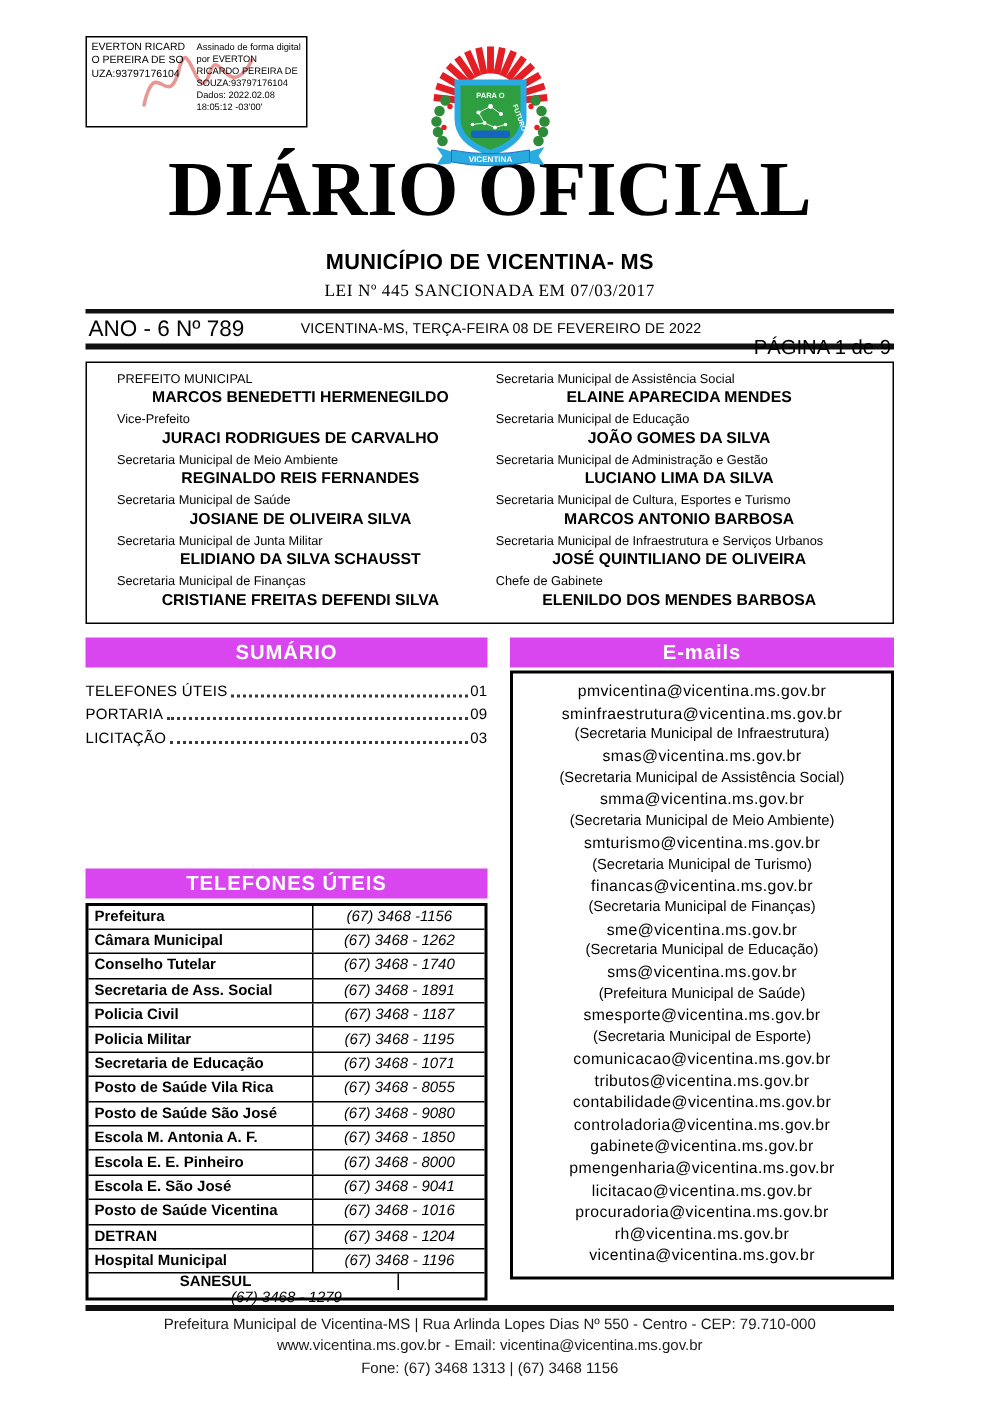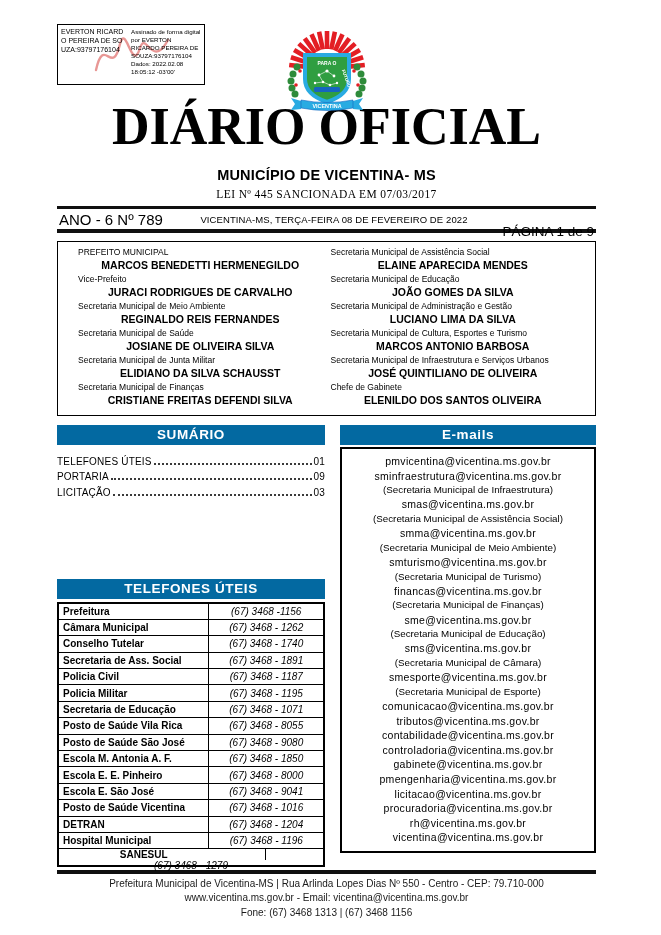--- a/index.html
+++ b/index.html
@@ -31,21 +31,21 @@
   
   .officials{border:1.5px solid #000;margin-top:8px;display:flex;padding:4px 16px 7px;}
   .ocol{width:50%;padding:0 4px;box-sizing:border-box;}
   .official .role{font-size:8.5px;line-height:12.5px;}
   .official .name{font-size:10.5px;font-weight:700;text-align:center;line-height:13px;margin-bottom:1.5px;}
 
   
   .cols{display:flex;margin-top:9px;gap:15px;align-items:flex-start;}
   .leftcol{width:268px;}
   .rightcol{flex:1;}
-  .barhead{background:#0369a1;color:#fff;text-align:center;font-weight:700;font-size:13.5px;
+  .barhead{background:#d946ef;color:#fff;text-align:center;font-weight:700;font-size:13.5px;
            padding:2px 0 3px;letter-spacing:.6px;}
 
   .summary-items{margin-top:6px;}
   .sum-item{display:flex;align-items:flex-end;font-size:10px;height:15.5px;letter-spacing:.2px;}
   .sum-leader{flex:1;border-bottom:2px dotted #3a3a3a;margin:0 1px 2px 2px;}
   .sum-page{font-size:10px;}
 
   .phones{margin-top:81px;}
   .ptable{border:2px solid #000;margin-top:3px;}
   .prow{display:flex;border-bottom:1.5px solid #000;height:15.4px;align-items:center;}
@@ -216,21 +216,21 @@
             <div class="name">MARCOS ANTONIO BARBOSA</div>
           </div>
 
           <div class="official">
             <div class="role">Secretaria Municipal de Infraestrutura e Serviços Urbanos</div>
             <div class="name">JOSÉ QUINTILIANO DE OLIVEIRA</div>
           </div>
 
           <div class="official">
             <div class="role">Chefe de Gabinete</div>
-            <div class="name">ELENILDO DOS SANTOS OLIVEIRA</div>
+            <div class="name">ELENILDO DOS MENDES BARBOSA</div>
           </div>
         </div>
     </div>
 
     <div class="cols">
       <div class="leftcol">
 
         <div>
           <div class="barhead">SUMÁRIO</div>
           <div class="summary-items">
@@ -377,21 +377,21 @@
               <div class="em-note">(Secretaria Municipal de Finanças)</div>
             </div>
 
             <div>
               <div class="em-addr">sme@vicentina.ms.gov.br</div>
               <div class="em-note">(Secretaria Municipal de Educação)</div>
             </div>
 
             <div>
               <div class="em-addr">sms@vicentina.ms.gov.br</div>
-              <div class="em-note">(Secretaria Municipal de Câmara)</div>
+              <div class="em-note">(Prefeitura Municipal de Saúde)</div>
             </div>
 
             <div>
               <div class="em-addr">smesporte@vicentina.ms.gov.br</div>
               <div class="em-note">(Secretaria Municipal de Esporte)</div>
             </div>
 
             <div>
               <div class="em-addr">comunicacao@vicentina.ms.gov.br</div>
 

